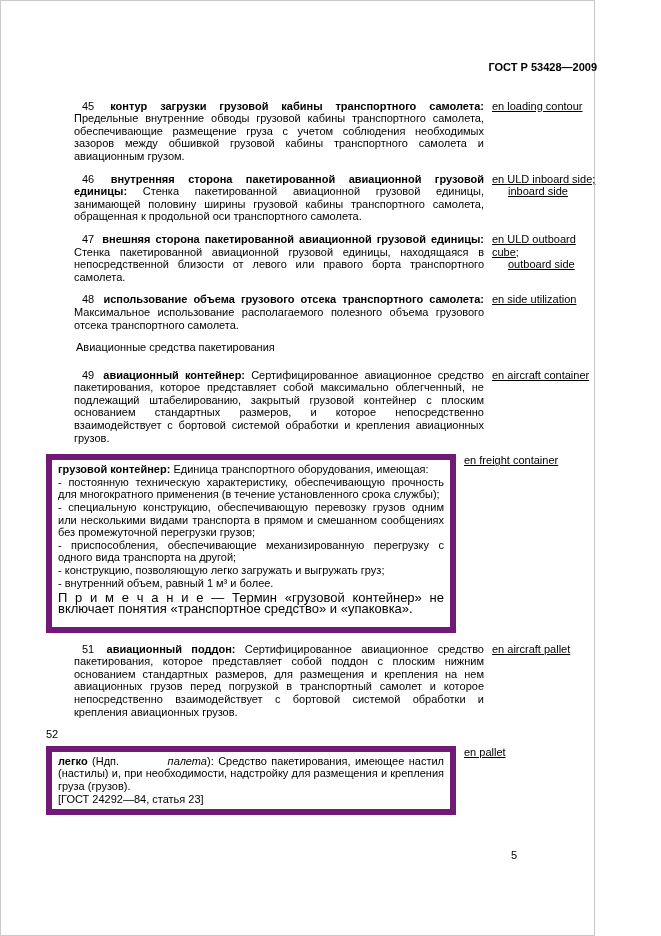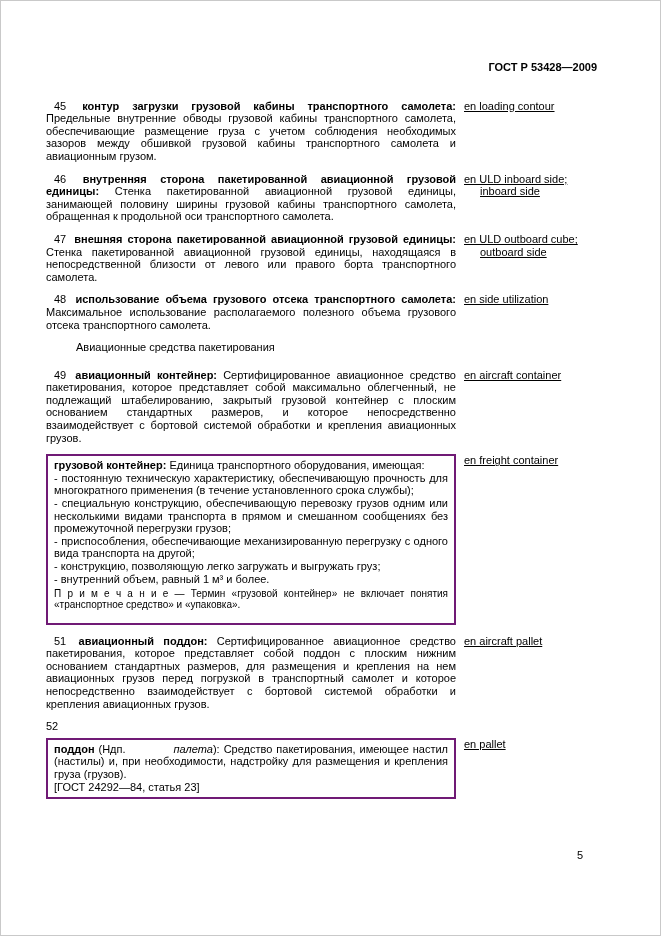--- a/index.html
+++ b/index.html
@@ -1,20 +1,20 @@
 <!DOCTYPE html>
 <html><head>
 <meta charset="utf-8">
 <style>
   * { margin: 0; padding: 0; box-sizing: border-box; }
   html, body { background: #ffffff; }
   body { display: flex; justify-content: flex-start; }
   .page {
     position: relative;
-    width: 661px;
+    width: 595px;
     height: 936px;
     background: #ffffff;
     border: 1px solid #c9c9c9;
     font-family: "Liberation Sans", "DejaVu Sans", sans-serif;
     font-size: 11px;
     line-height: 12.6px;
     color: #000;
   }
   .content {
     position: absolute;
@@ -25,32 +25,32 @@
   .doc-header {
     text-align: right;
     font-weight: bold;
     margin-bottom: 26px;
   }
   .row { display: flex; align-items: flex-start; margin-bottom: 10px; }
   .main { flex: 0 0 410px; width: 410px; }
   .en-col { width: 133px; margin-left: 8px; text-decoration: underline; }
   .en-line { line-height: 12.6px; }
   .en-cont { padding-left: 16px; }
-  .def { text-align: justify; text-indent: 8px; }
+  .def { text-align: justify; text-indent: 8px; margin-left: 28px; }
   .num { margin-right: 3px; }
   .heading { margin: 5px 0 15px 30px; }
   .standalone-num { margin: 0 0 5px 0; }
   .box {
-    border: 2px solid #701a75;
+    border: 6px solid #701a75;
     padding: 3px 6px 4px 6px;
   }
   .box .def { text-indent: 0; }
   .box p { margin: 0; }
   .note {
-    font-size: 10px;
+    font-size: 13px;
     line-height: 11.2px;
     text-align: justify;
     margin: 3px 0 8px 0 !important;
   }
   .source { text-align: left; }
   .page-num {
     position: absolute;
     right: 77px;
     bottom: 73px;
   }
@@ -151,21 +151,21 @@
       </p>
       <div class="en-col">
         <div class="en-line">en aircraft pallet</div>
       </div>
     </div>
 
     <p class="standalone-num">52</p>
     <div class="row">
       <div class="main box">
         <p class="def">
-          <b>поддон</b>
+          <b>легко</b>
           <span><span>(Ндп.</span> <i>палета</i><span>):</span></span>
           <span>Средство пакетирования, имеющее настил (настилы) и, при необходимости, надстройку для размещения и крепления груза (грузов).</span>
         </p>
         <p class="source">[ГОСТ 24292—84, статья 23]</p>
       </div>
       <div class="en-col">
         <div class="en-line">en pallet</div>
       </div>
     </div>
 

